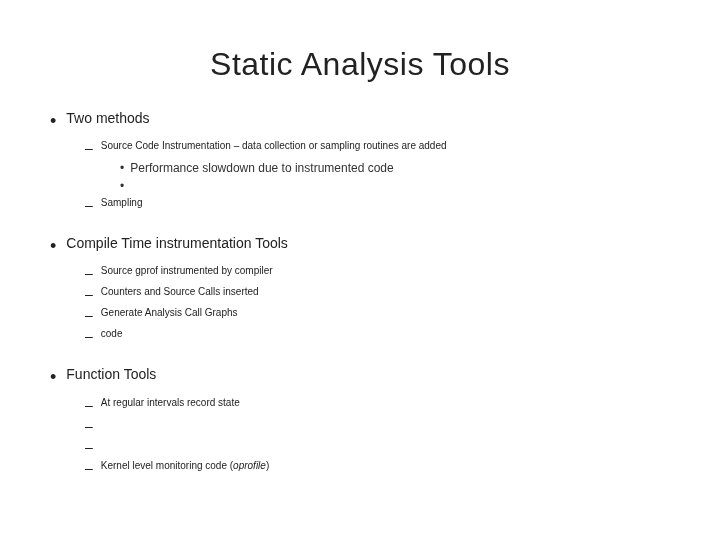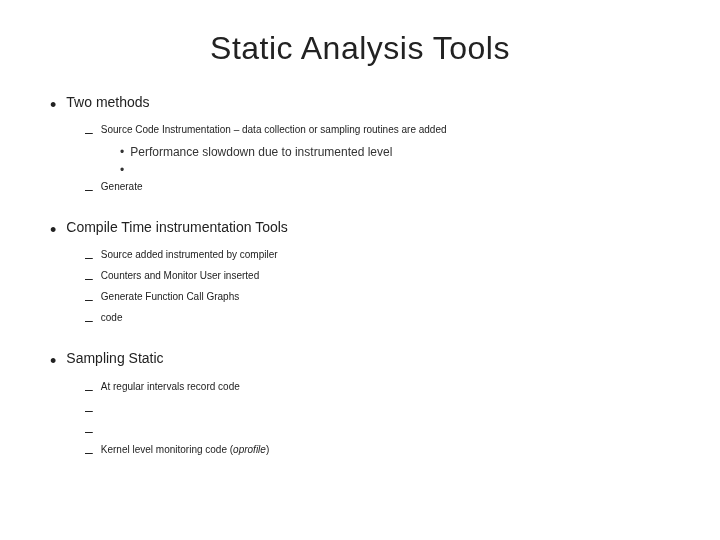--- a/index.html
+++ b/index.html
@@ -24,20 +24,21 @@
       flex-direction: column;
     }
 
     .title {
       font-size: 32px;
       font-weight: normal;
       text-align: center;
       color: #222222;
       margin-bottom: 22px;
       letter-spacing: 0.5px;
+      margin-top: 16px;
     }
 
     .content {
       display: flex;
       flex-direction: column;
       gap: 10px;
     }
 
     .bullet-section {
       display: flex;
@@ -139,67 +140,67 @@
         <span class="bullet-text">Two methods</span>
       </div>
       <div class="indent-1">
         <div class="dash-item">
           <span class="dash">–</span>
           <span class="dash-text">Source Code Instrumentation – data collection or sampling routines are added</span>
         </div>
         <div class="indent-1">
           <div class="sub-bullet-item">
             <span class="sub-dot">•</span>
-            <span class="sub-text">Performance slowdown due to instrumented level</span>
+            <span class="sub-text">Performance slowdown due to instrumented code</span>
           </div>
           <div class="sub-bullet-item">
             <span class="sub-dot">•</span>
           </div>
         </div>
         <div class="dash-item">
           <span class="dash">–</span>
-          <span class="dash-text">Generate</span>
+          <span class="dash-text">Sampling</span>
         </div>
       </div>
     </div>
 
     <div class="bullet-section section-gap">
       <div class="top-bullet">
         <span class="bullet-dot">•</span>
         <span class="bullet-text compile-time-label">Compile Time instrumentation Tools</span>
       </div>
       <div class="indent-1">
         <div class="dash-item">
           <span class="dash">–</span>
-          <span class="dash-text">Source added instrumented by compiler</span>
-        </div>
-        <div class="dash-item">
-          <span class="dash">–</span>
-          <span class="dash-text">Counters and Monitor User inserted</span>
-        </div>
-        <div class="dash-item">
-          <span class="dash">–</span>
-          <span class="dash-text">Generate Function Call Graphs</span>
+          <span class="dash-text">Source gprof instrumented by compiler</span>
+        </div>
+        <div class="dash-item">
+          <span class="dash">–</span>
+          <span class="dash-text">Counters and Source Calls inserted</span>
+        </div>
+        <div class="dash-item">
+          <span class="dash">–</span>
+          <span class="dash-text">Generate Analysis Call Graphs</span>
         </div>
         <div class="dash-item">
           <span class="dash">–</span>
           <span class="dash-text">code</span>
         </div>
       </div>
     </div>
 
     <div class="bullet-section section-gap">
       <div class="top-bullet">
         <span class="bullet-dot">•</span>
-        <span class="bullet-text sampling-label">Sampling Static</span>
+        <span class="bullet-text sampling-label">Function Tools</span>
       </div>
       <div class="indent-1">
         <div class="dash-item">
           <span class="dash">–</span>
-          <span class="dash-text">At regular intervals record code</span>
+          <span class="dash-text">At regular intervals record state</span>
         </div>
         <div class="dash-item">
           <span class="dash">–</span>
         </div>
         <div class="dash-item">
           <span class="dash">–</span>
         </div>
         <div class="dash-item">
           <span class="dash">–</span>
           <span class="dash-text">Kernel level monitoring code (<em>oprofile</em>)</span>

